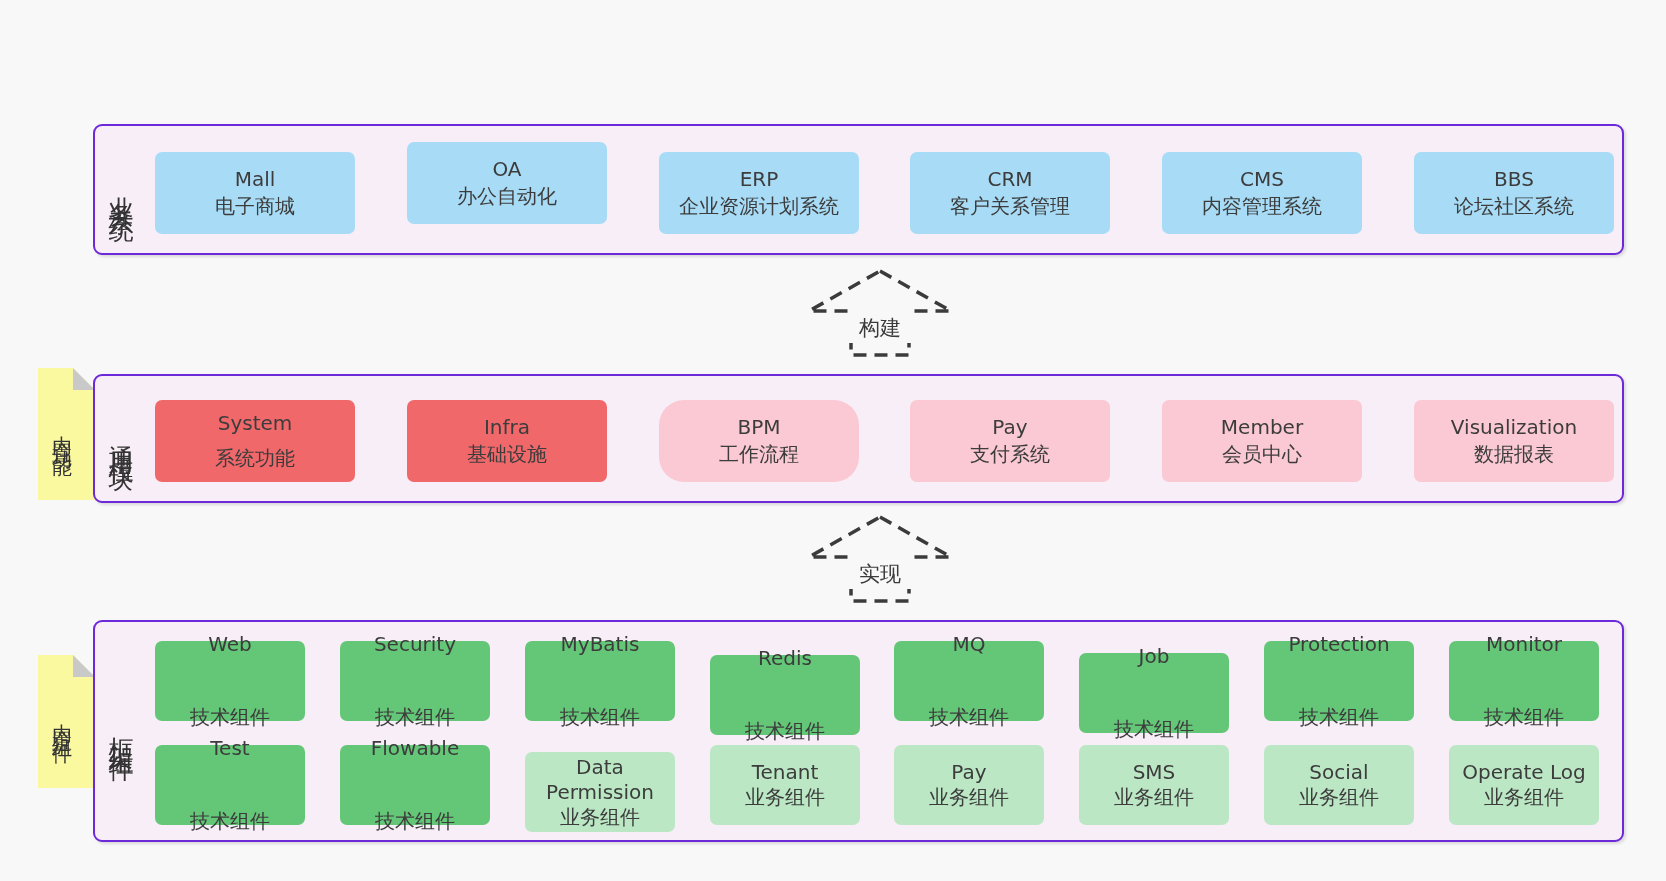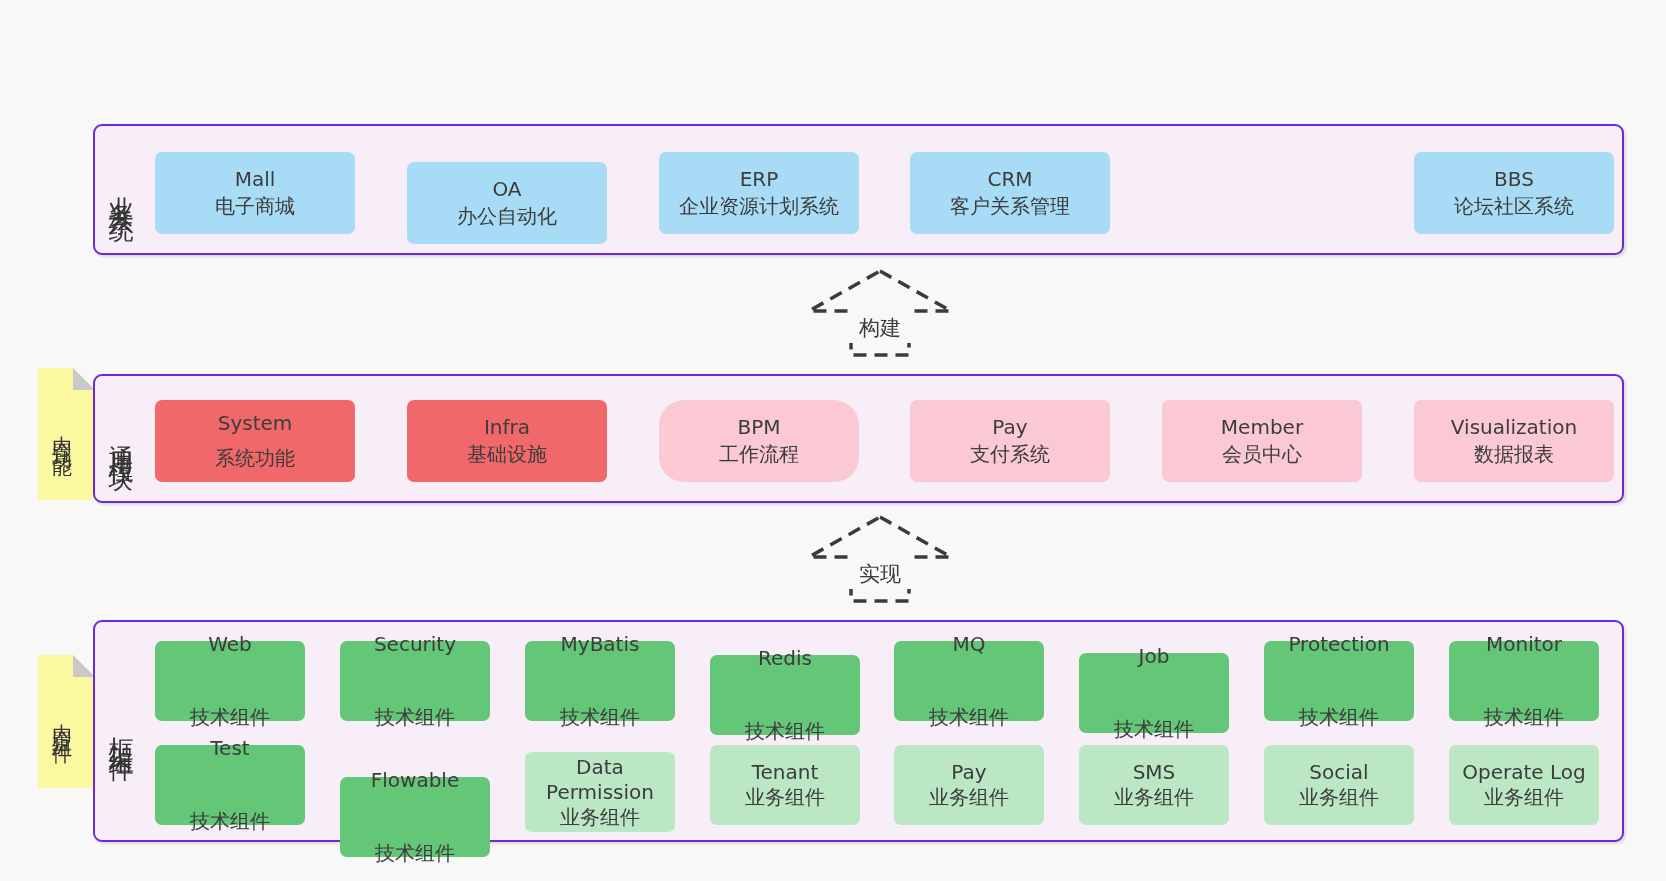--- a/index.html
+++ b/index.html
@@ -66,31 +66,35 @@
 <div class="canvas">
 
   <div class="layer" style="top:124px;height:131px;">
     <div class="layer-label">
       <span>业务系统</span>
     </div>
     <div class="box b-blue w200" style="left:60px;top:26px;">
       <span>Mall</span>
       <span>电子商城</span>
     </div>
-    <div class="box b-blue w200" style="left:312px;top:36px;">
+    <div class="box b-blue w200" style="left:312px;top:16px;">
       <span>OA</span>
       <span>办公自动化</span>
     </div>
     <div class="box b-blue w200" style="left:564px;top:26px;">
       <span>ERP</span>
       <span>企业资源计划系统</span>
     </div>
     <div class="box b-blue w200" style="left:815px;top:26px;">
       <span>CRM</span>
       <span>客户关系管理</span>
+    </div>
+    <div class="box b-blue w200" style="left:1067px;top:26px;">
+      <span>CMS</span>
+      <span>内容管理系统</span>
     </div>
     <div class="box b-blue w200" style="left:1319px;top:26px;">
       <span>BBS</span>
       <span>论坛社区系统</span>
     </div>
   </div>
 
   <div class="arrow" style="left:805px;top:267px;">
     <svg width="150" height="92" viewBox="0 0 150 92">
       <polygon points="75,4 146,44 104,44 104,88 46,88 46,44 4,44" fill="none" stroke="#3b3b3b" stroke-width="3.5" stroke-dasharray="13 8"></polygon>
@@ -182,21 +186,21 @@
     </div>
     <div class="box b-green w150" style="left:1354px;top:19px;">
       <span>Monitor</span>
       <span>技术组件</span>
     </div>
 
     <div class="box b-green w150" style="left:60px;top:123px;">
       <span>Test</span>
       <span>技术组件</span>
     </div>
-    <div class="box b-green w150" style="left:245px;top:123px;margin-top:32px;">
+    <div class="box b-green w150" style="left:245px;top:123px;">
       <span>Flowable</span>
       <span>技术组件</span>
     </div>
     <div class="box b-greenlight w150" style="left:430px;top:130px;">
       <span>Data Permission</span>
       <span>业务组件</span>
     </div>
     <div class="box b-greenlight w150" style="left:615px;top:123px;">
       <span>Tenant</span>
       <span>业务组件</span>

